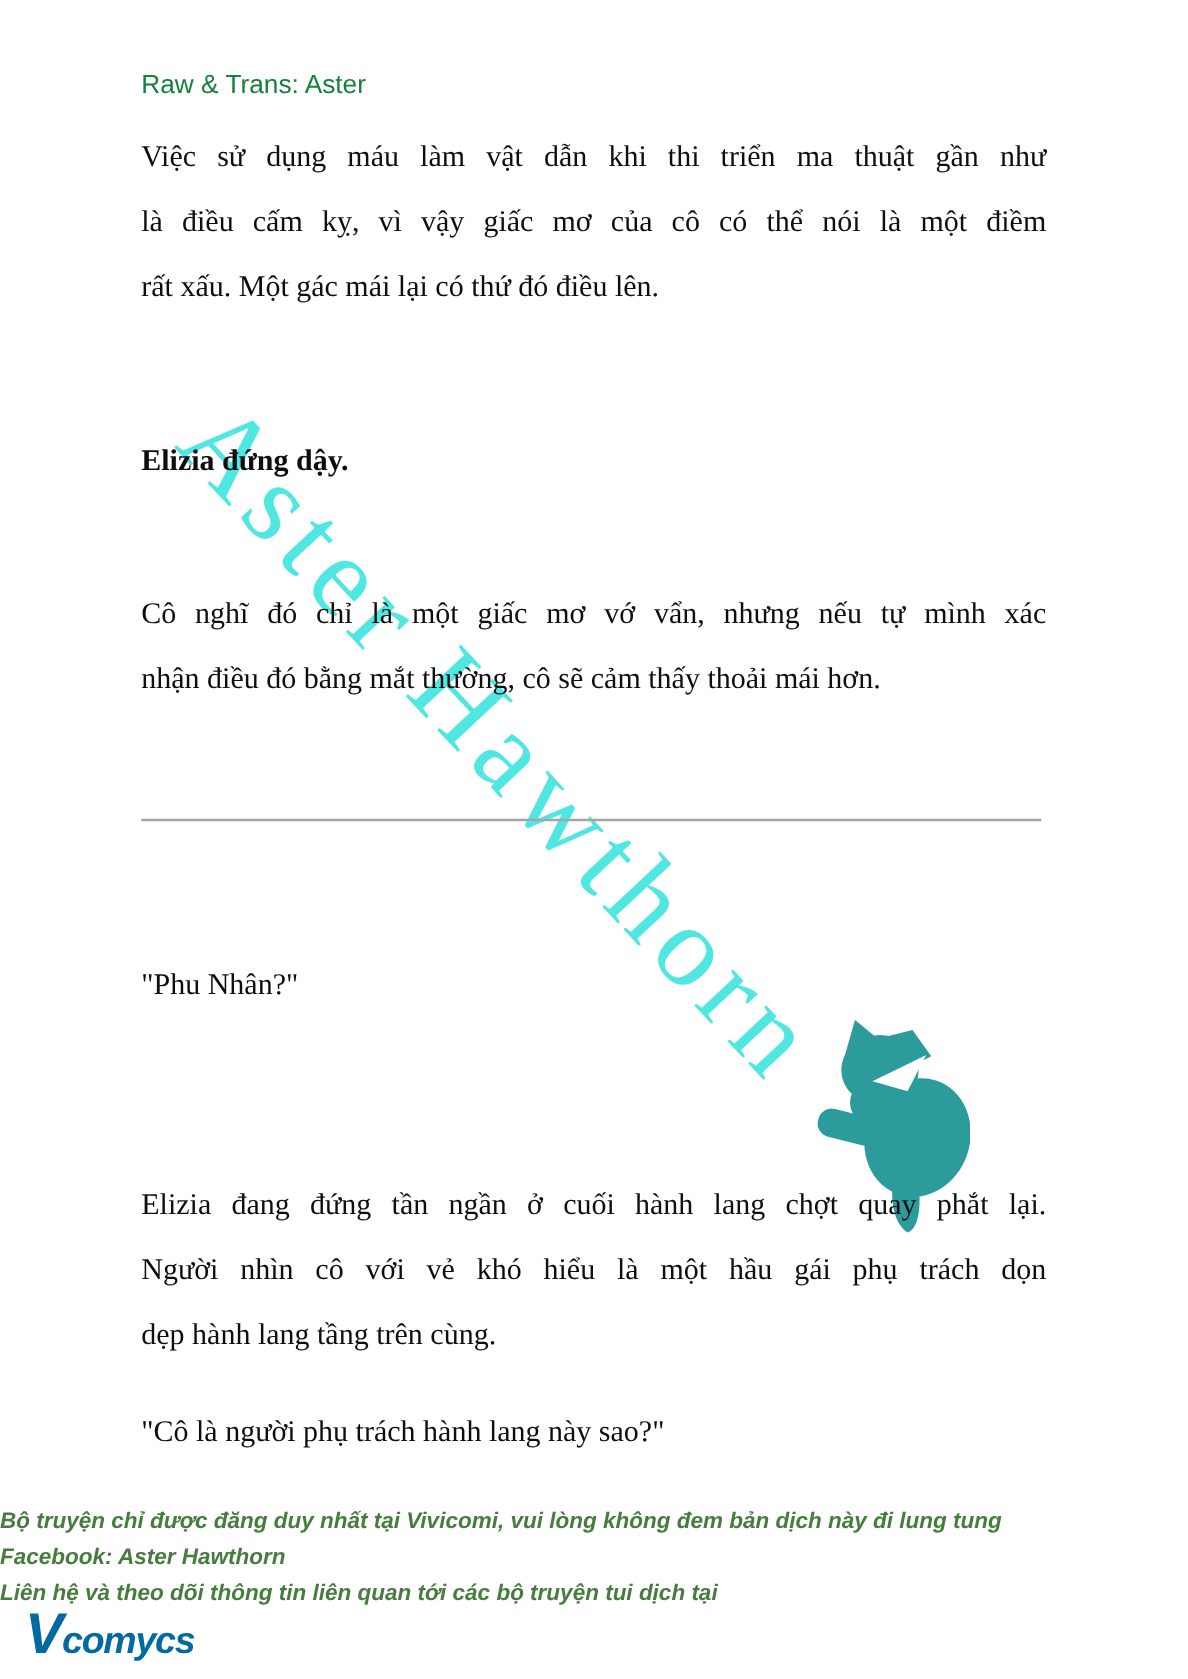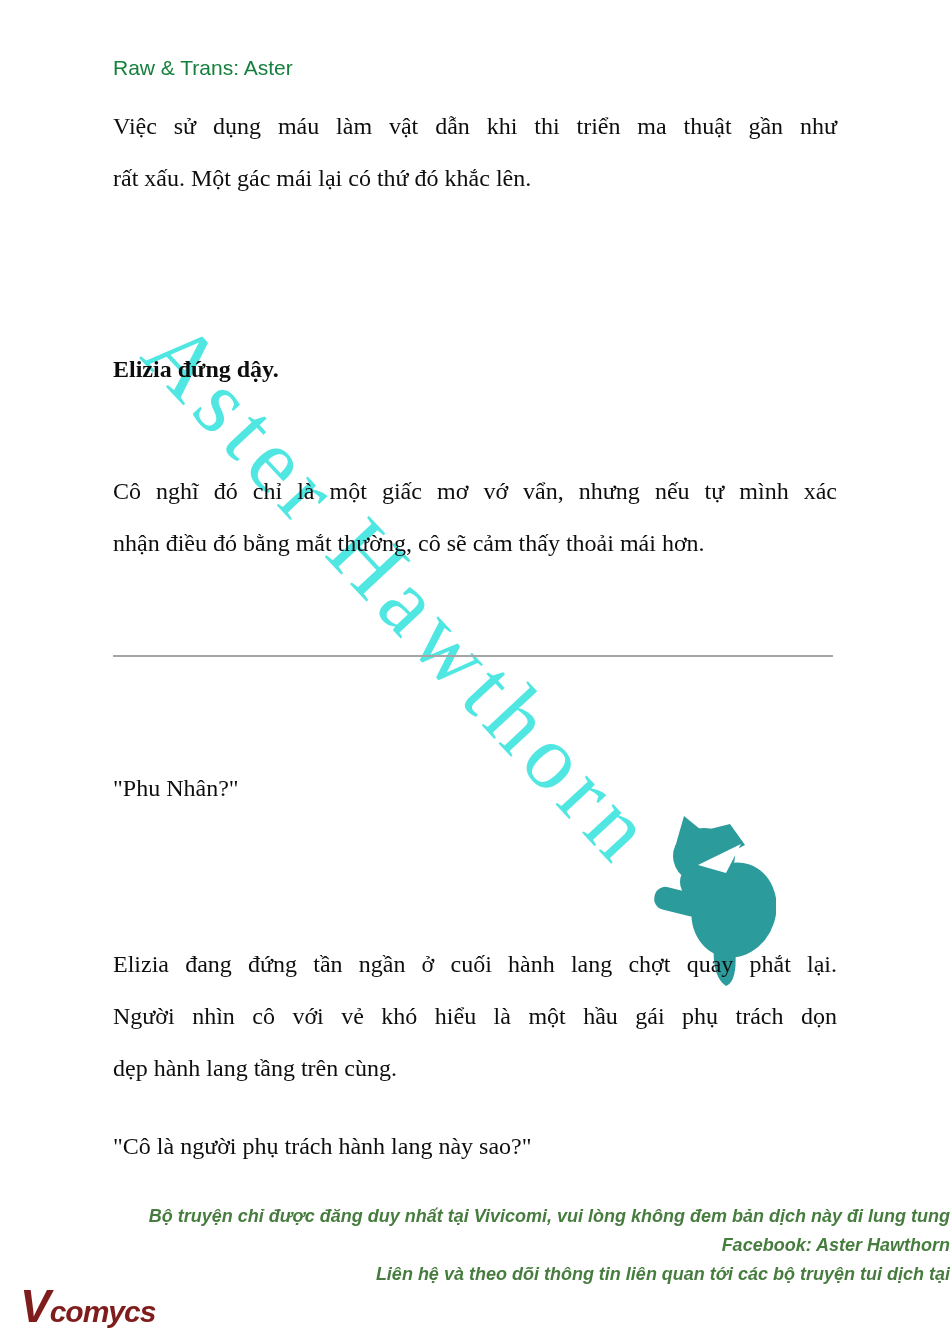--- a/index.html
+++ b/index.html
@@ -54,36 +54,36 @@
   .divider {
     position: absolute; left: 113px; top: 655px;
     width: 720px; height: 0;
     border: none; border-top: 2px solid #a5a5a5;
     margin: 0; z-index: 3;
   }
 
   
   .footer {
     position: absolute; left: 0; top: 1202px; width: 950px;
-    text-align: right;
+    text-align: left;
     font-family: "Liberation Sans", "DejaVu Sans", sans-serif;
     font-style: italic; font-weight: bold;
     font-size: 18px; line-height: 29px;
     color: #477c3f;
     z-index: 3;
   }
 
   
   .vlogo {
     position: absolute; left: 20px; top: 1282px;
     font-family: "Liberation Sans", "DejaVu Sans", sans-serif;
     font-style: italic; font-weight: bold;
     font-size: 30px; line-height: 48px;
     letter-spacing: -1px;
-    color: #7f1d1d;
+    color: #0369a1;
     z-index: 3;
   }
   .vlogo::first-letter { font-size: 46px; }
 </style>
 </head>
 <body>
 
 <div class="page">
 
   <div class="watermark">Aster Hawthorn</div>
@@ -98,21 +98,22 @@
       <rect x="6" y="78" width="50" height="23" rx="11" transform="rotate(14 30 89)"></rect>
       <path d="M68,118 C63,146 66,166 78,174 C89,170 90,146 84,116 Z"></path>
     </g>
     <polygon fill="#ffffff" points="50,53 93,32 78,61"></polygon>
   </svg>
 
   <div class="credit">Raw &amp; Trans: Aster</div>
 
   <div class="para p1">
     <span class="line fill">Việc sử dụng máu làm vật dẫn khi thi triển ma thuật gần như</span>
-    <span class="line">rất xấu. Một gác mái lại có thứ đó khắc lên.</span>
+    <span class="line fill">là điều cấm kỵ, vì vậy giấc mơ của cô có thể nói là một điềm</span>
+    <span class="line">rất xấu. Một gác mái lại có thứ đó điều lên.</span>
   </div>
 
   <div class="para p2">
     <span class="line">Elizia đứng dậy.</span>
   </div>
 
   <div class="para p3">
     <span class="line fill">Cô nghĩ đó chỉ là một giấc mơ vớ vẩn, nhưng nếu tự mình xác</span>
     <span class="line">nhận điều đó bằng mắt thường, cô sẽ cảm thấy thoải mái hơn.</span>
   </div>

